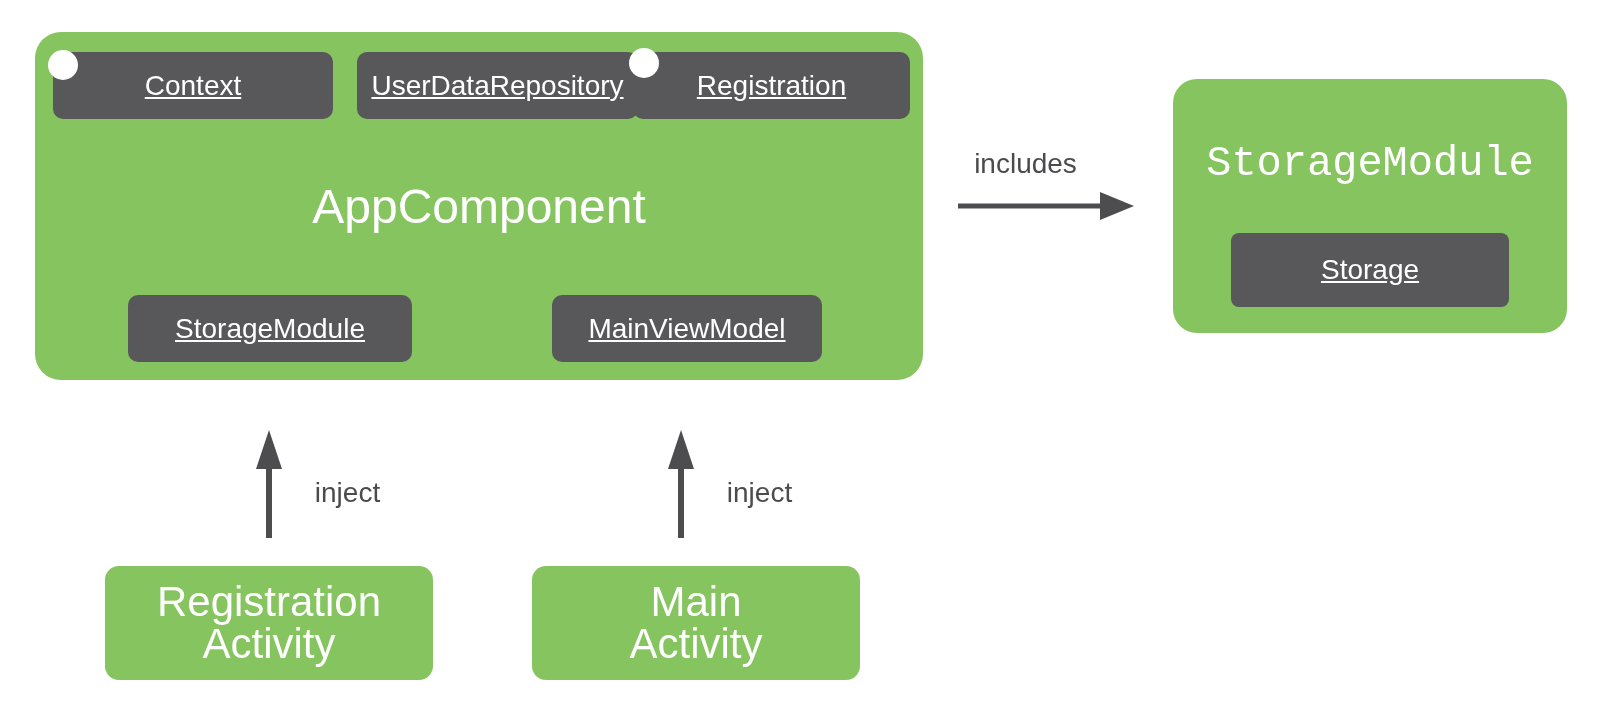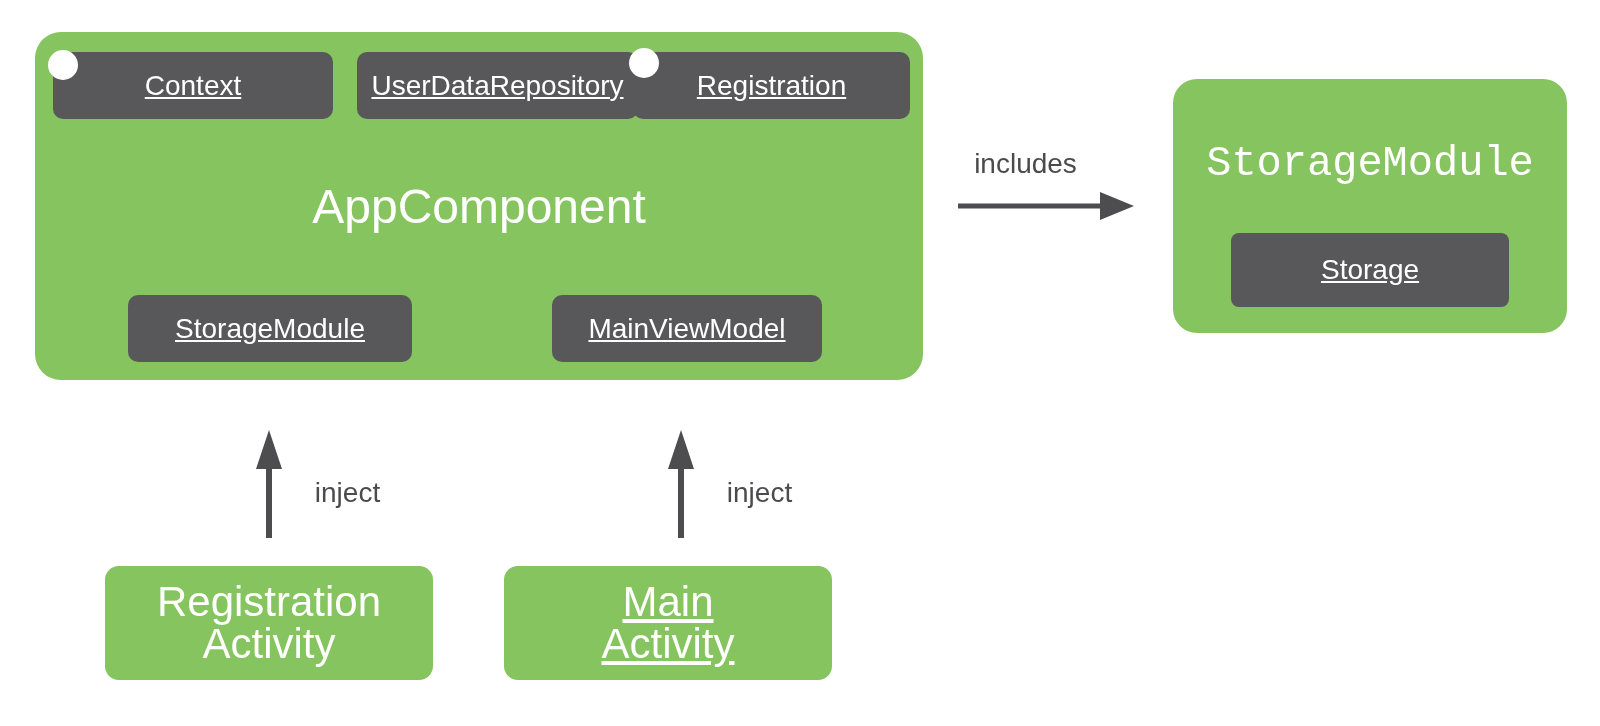--- a/index.html
+++ b/index.html
@@ -75,21 +75,21 @@
     color: #ffffff;
     display: flex;
     flex-direction: column;
     align-items: center;
     justify-content: center;
     font-size: 42px;
     line-height: 42px;
     text-align: center;
   }
   .activity-registration { left: 105px; }
-  .activity-main { left: 504px; text-decoration: underline; }
+  .activity-main { left: 532px; }
 
   
   .edge-label {
     position: absolute;
     color: #4b4b4d;
     font-size: 28px;
     line-height: 34px;
     text-align: center;
     white-space: nowrap;
   }

